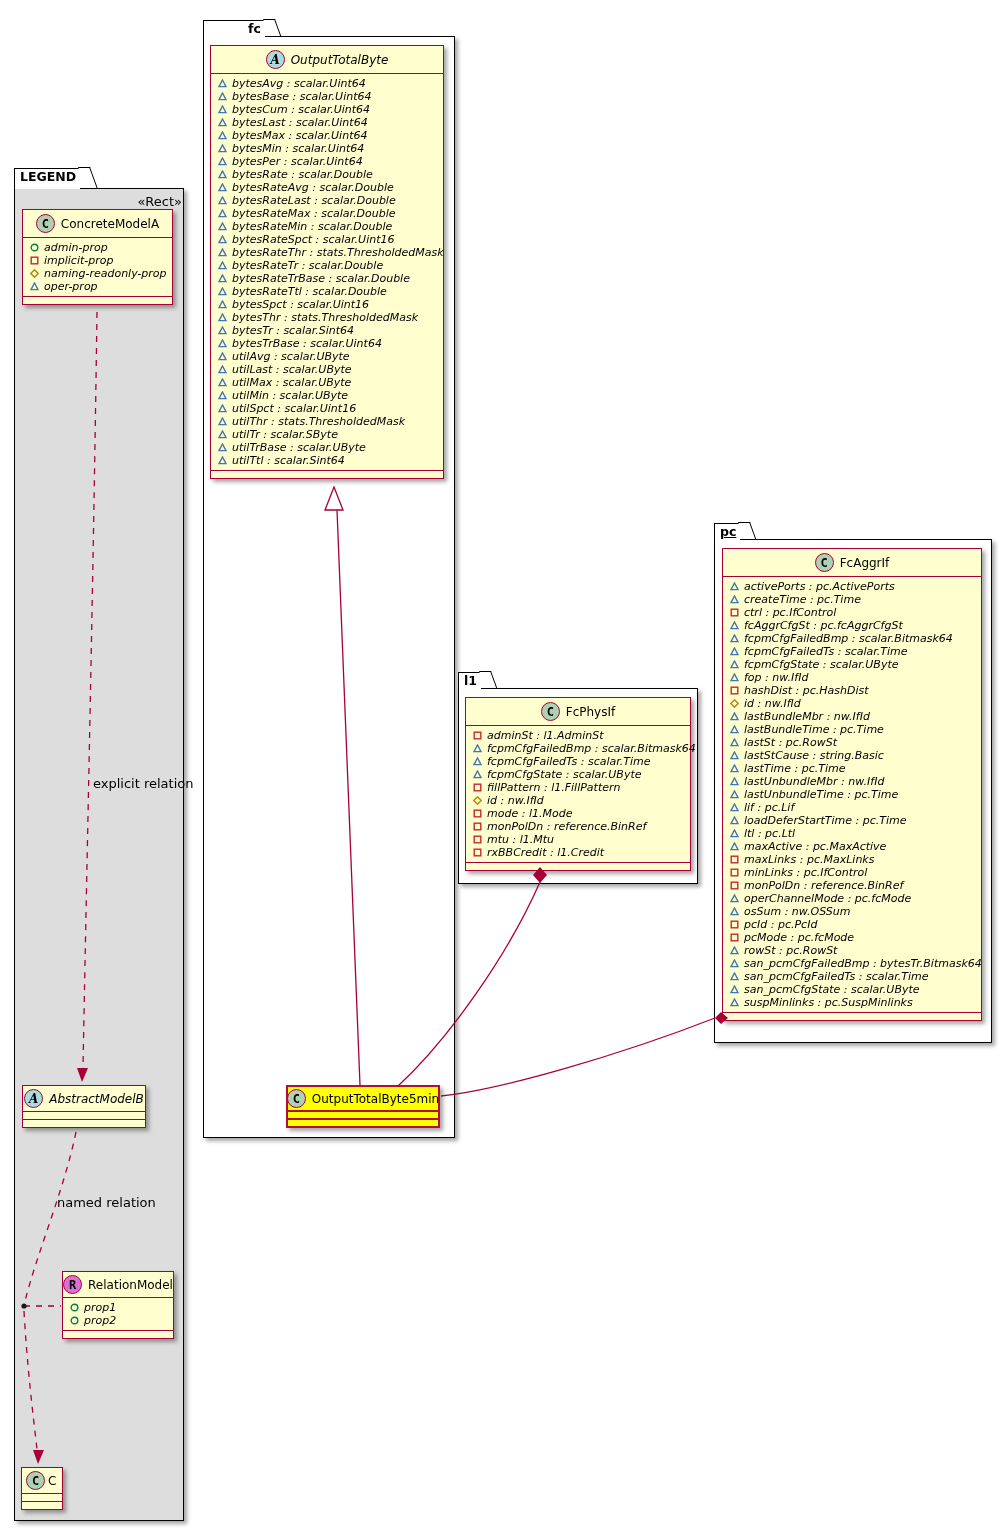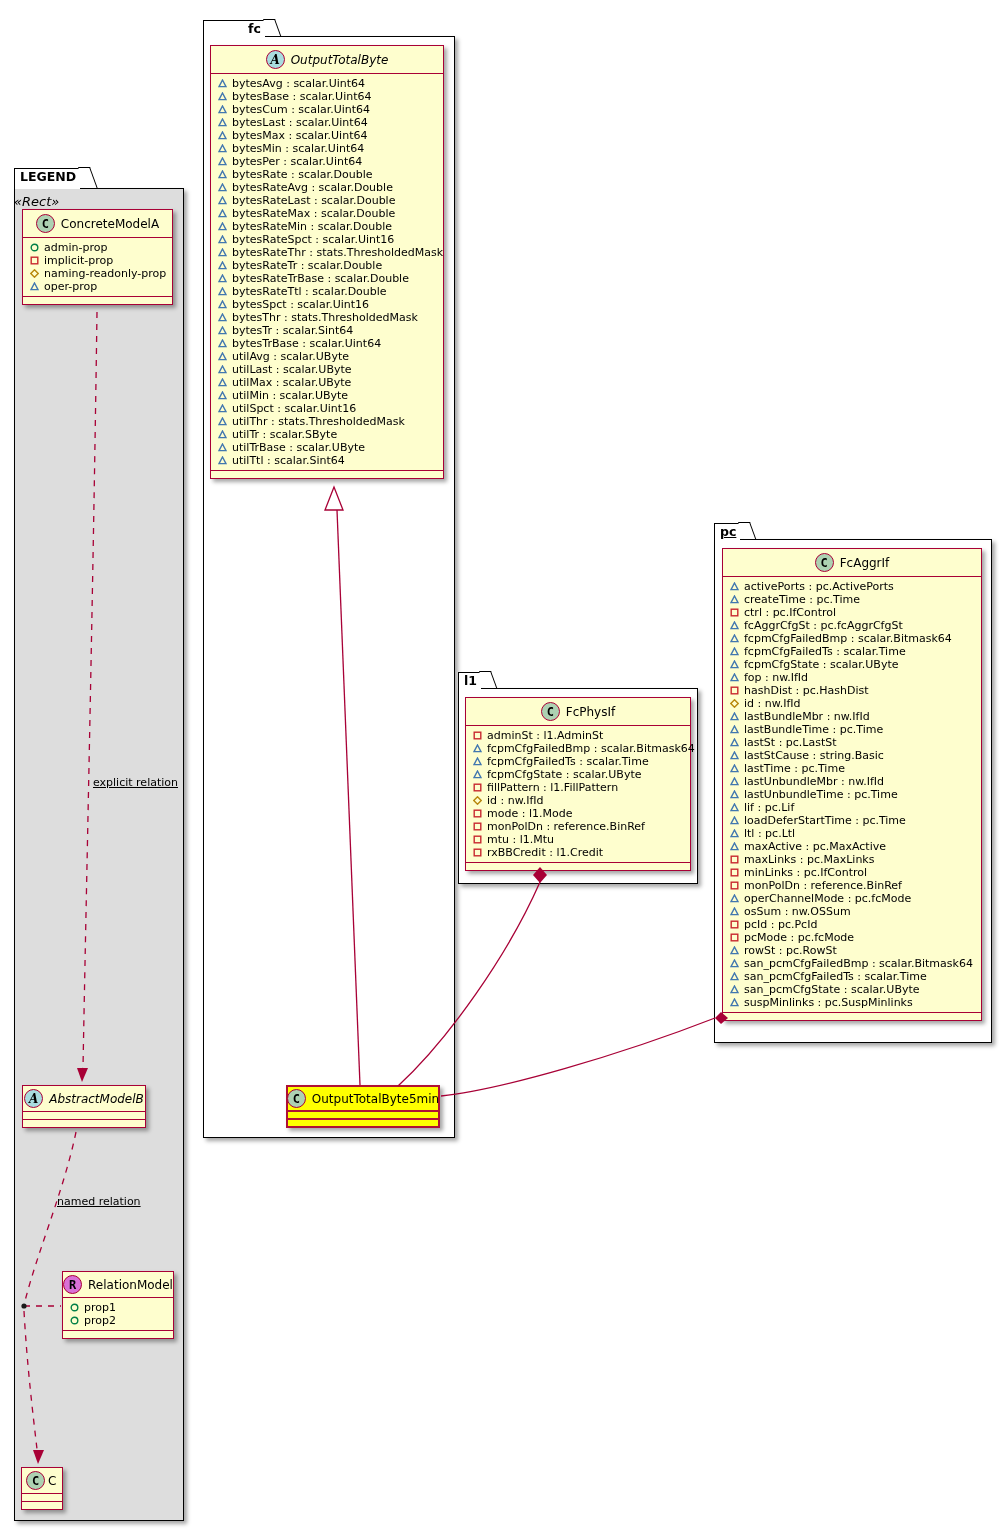--- a/index.html
+++ b/index.html
@@ -8,43 +8,43 @@
 
   
   .pkg-body{position:absolute;border:1.6px solid #000;box-shadow:3px 3px 4px rgba(0,0,0,0.35);z-index:1;}
   .pkg-body.white{background:#FFFFFF;}
   .pkg-body.gray{background:#DDDDDD;}
   .pkg-tab{position:absolute;background:#FFFFFF;border:1.6px solid #000;border-right:none;border-bottom:none;
            font-weight:bold;font-size:12.5px;line-height:14px;padding:1px 4px 1px 5px;z-index:3;}
   .pkg-tab::after{content:"";position:absolute;top:-1.6px;right:-10px;width:11px;height:100%;
            background:#FFFFFF;border-top:1.6px solid #000;border-right:1.6px solid #000;
            transform:skewX(20deg);transform-origin:0 0;}
-  .stereotype{position:absolute;font-style:italic;font-size:13px;text-align:left;z-index:2;}
+  .stereotype{position:absolute;font-size:13px;text-align:right;z-index:2;}
 
   
   .classbox{position:absolute;background:#FEFECE;border:1.5px solid #A80036;
             box-shadow:3px 3px 4px rgba(0,0,0,0.35);z-index:2;box-sizing:border-box;}
   .cb-header{display:flex;align-items:center;justify-content:center;gap:6px;padding:4px 6px;}
   .cb-name{font-size:12px;white-space:nowrap;}
   .cb-name.italic{font-style:italic;}
   .spot{width:17px;height:17px;border-radius:50%;border:1.5px solid #A80036;flex:0 0 auto;
         display:flex;align-items:center;justify-content:center;
         font-family:"DejaVu Sans Mono","Liberation Mono",monospace;font-weight:bold;font-size:12px;line-height:12px;}
   .spot-A{background:#A9DCDF;font-family:"DejaVu Serif","Liberation Serif",serif;font-style:italic;}
   .spot-C{background:#ADD1B2;}
   .spot-R{background:#DA70D6;}
-  .cb-attrs{border-top:1.5px solid #A80036;padding:3px 6px 3px 7px;}
+  .cb-attrs{border-top:1.5px solid #A80036;padding:3px 6px 3px 7px;font-style:italic;}
   .attr-row{display:flex;align-items:center;gap:5px;height:13px;font-size:11px;white-space:nowrap;}
   .attr-row svg{flex:0 0 auto;display:block;}
   .cb-strip{border-top:1.5px solid #A80036;height:7px;}
   .classbox.highlight{background:#FFFF00;border:2.5px solid #B01035;}
   .classbox.highlight .cb-strip{border-top:2px solid #B01035;height:6px;}
 
   
-  .rel-label{position:absolute;font-size:11px;z-index:5;white-space:nowrap;text-decoration:underline;}
+  .rel-label{position:absolute;font-size:13px;z-index:5;white-space:nowrap;}
 
   #relations{position:absolute;left:0;top:0;z-index:4;pointer-events:none;}
 </style>
 </head>
 <body>
 
 <div id="canvas">
 
   <div class="pkg-tab" style="left:14px;top:168px;height:18px;">LEGEND</div>
   <div class="pkg-body gray" style="left:14px;top:188px;width:168px;height:1331px;"></div>
@@ -624,21 +624,21 @@
             </svg>
           </span>
           <span>lastBundleTime : pc.Time</span>
         </div>
         <div class="attr-row">
           <span>
             <svg width="9" height="9" viewBox="0 0 9 9">
               <polygon points="4.5,1 8,7.6 1,7.6" fill="none" stroke="#4177AF" stroke-width="1.4"></polygon>
             </svg>
           </span>
-          <span>lastSt : pc.LastSt</span>
+          <span>lastSt : pc.RowSt</span>
         </div>
         <div class="attr-row">
           <span>
             <svg width="9" height="9" viewBox="0 0 9 9">
               <polygon points="4.5,1 8,7.6 1,7.6" fill="none" stroke="#4177AF" stroke-width="1.4"></polygon>
             </svg>
           </span>
           <span>lastStCause : string.Basic</span>
         </div>
         <div class="attr-row">
@@ -760,21 +760,21 @@
             </svg>
           </span>
           <span>rowSt : pc.RowSt</span>
         </div>
         <div class="attr-row">
           <span>
             <svg width="9" height="9" viewBox="0 0 9 9">
               <polygon points="4.5,1 8,7.6 1,7.6" fill="none" stroke="#4177AF" stroke-width="1.4"></polygon>
             </svg>
           </span>
-          <span>san_pcmCfgFailedBmp : scalar.Bitmask64</span>
+          <span>san_pcmCfgFailedBmp : bytesTr.Bitmask64</span>
         </div>
         <div class="attr-row">
           <span>
             <svg width="9" height="9" viewBox="0 0 9 9">
               <polygon points="4.5,1 8,7.6 1,7.6" fill="none" stroke="#4177AF" stroke-width="1.4"></polygon>
             </svg>
           </span>
           <span>san_pcmCfgFailedTs : scalar.Time</span>
         </div>
         <div class="attr-row">

